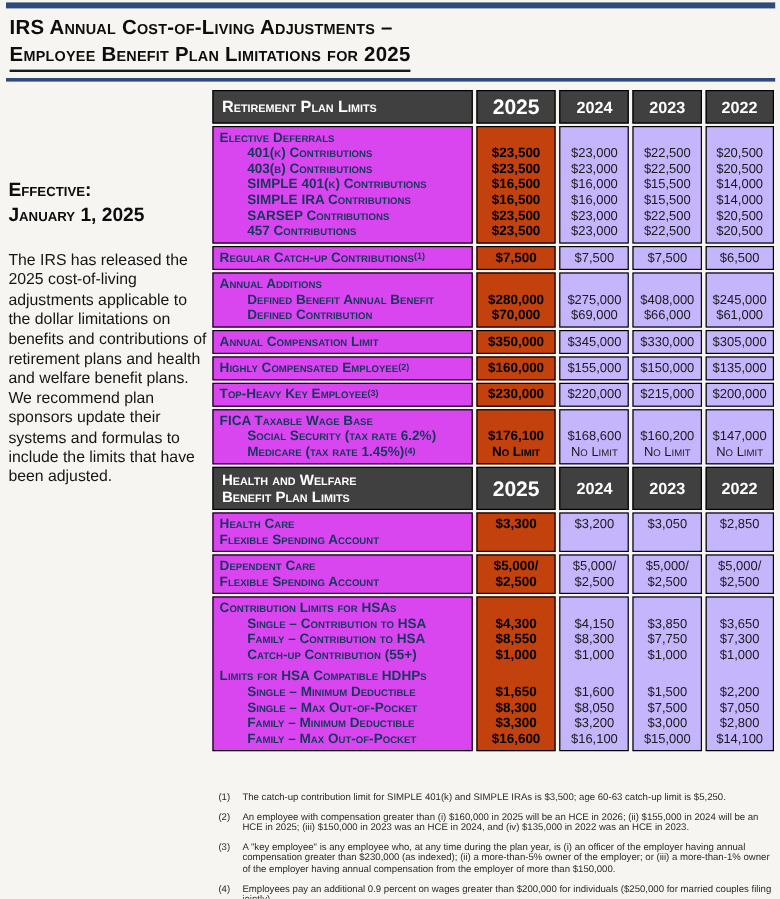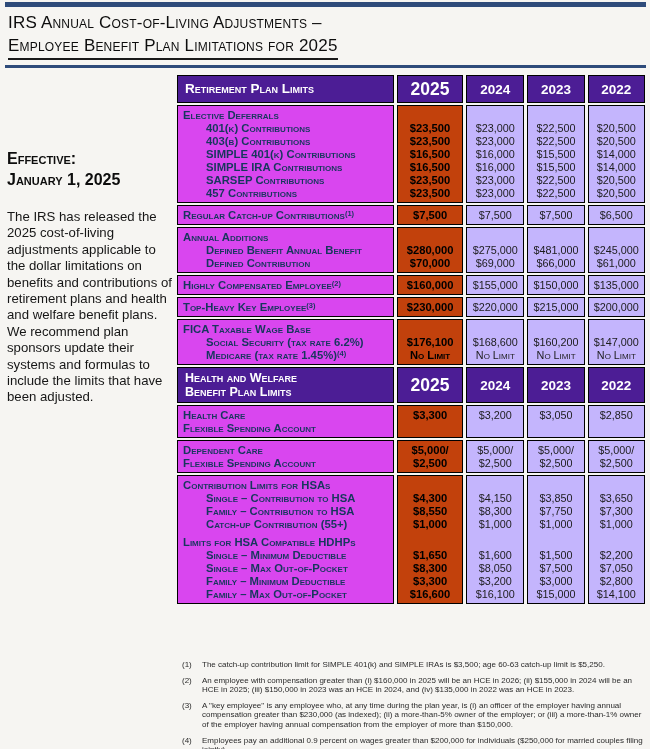--- a/index.html
+++ b/index.html
@@ -8,36 +8,36 @@
     background:#f6f5f2;
     font-family:"Liberation Sans","DejaVu Sans",sans-serif;
     color:#111;
     overflow:hidden;
   }
   
   .doc-header{position:absolute;left:5px;top:0;width:641px;}
   .rule{background:#2e4b7a;}
   .rule-top{height:5px;margin-top:2px;}
   .rule-bottom{height:3px;margin-top:5px;}
-  h1{margin:4px 0 0 3px;font-size:17px;line-height:23px;font-weight:normal;
+  h1{margin:4px 0 0 3px;font-size:17px;line-height:23px;font-weight:bold;
      font-variant:small-caps;color:#0d0d0d;letter-spacing:.2px;}
   h1 .t1{display:block;}
   h1 .t2{display:inline-block;border-bottom:2px solid #1a1a1a;padding-bottom:1px;}
   
   .sidebar{position:absolute;left:7px;top:148px;width:168px;}
   .sidebar h2{margin:0;font-size:16px;line-height:21px;font-weight:bold;
      font-variant:small-caps;color:#0d0d0d;}
   .sidebar p{margin:19px 0 0 0;font-size:13.2px;line-height:16.4px;color:#161616;}
   
   table.limits{position:absolute;left:174px;top:73px;width:474px;
      border-collapse:separate;border-spacing:3px 2px;table-layout:fixed;}
   col.c-lbl{width:216px;} col.c-y0{width:66px;}
   col.c-y1{width:58px;} col.c-y2{width:57px;} col.c-y3{width:57px;}
   th,td{border:1.5px solid #000;vertical-align:middle;}
-  th.hl,th.hy{background:#4c1d95;color:#fff;font-weight:bold;font-variant:small-caps;}
+  th.hl,th.hy{background:#404040;color:#fff;font-weight:bold;font-variant:small-caps;}
   th.hl{text-align:left;padding:3px 2px 3px 7px;font-size:13.5px;line-height:14px;height:20px;}
   th.hy{text-align:center;font-size:13.5px;}
   th.y0{font-size:17.5px;}
   tr.hw th.hl{font-size:12.5px;}
   td.lbl{background:#d946ef;padding:2.5px 2px 2.5px 5px;vertical-align:top;}
   td.val{background:#c4b5fd;padding:2.5px 0;vertical-align:top;}
   td.val.c0{background:#c2410c;}
   .ll{font-size:11.3px;line-height:13px;font-weight:bold;font-variant:small-caps;
       color:#17375d;white-space:nowrap;}
   .ll.ind{padding-left:23px;}
@@ -163,27 +163,44 @@
           <div class="vl">$280,000</div>
           <div class="vl">$70,000</div>
         </td>
         <td class="val c1">
           <div class="vl">&nbsp;</div>
           <div class="vl">$275,000</div>
           <div class="vl">$69,000</div>
         </td>
         <td class="val c2">
           <div class="vl">&nbsp;</div>
-          <div class="vl">$481,000</div>
+          <div class="vl">$408,000</div>
           <div class="vl">$66,000</div>
         </td>
         <td class="val c3">
           <div class="vl">&nbsp;</div>
           <div class="vl">$245,000</div>
           <div class="vl">$61,000</div>
+        </td>
+      </tr>
+      <tr>
+        <td class="lbl">
+          <div class="ll">Annual Compensation Limit</div>
+        </td>
+        <td class="val c0">
+          <div class="vl">$350,000</div>
+        </td>
+        <td class="val c1">
+          <div class="vl">$345,000</div>
+        </td>
+        <td class="val c2">
+          <div class="vl">$330,000</div>
+        </td>
+        <td class="val c3">
+          <div class="vl">$305,000</div>
         </td>
       </tr>
       <tr>
         <td class="lbl">
           <div class="ll">Highly Compensated Employee<sup>(2)</sup></div>
         </td>
         <td class="val c0">
           <div class="vl">$160,000</div>
         </td>
         <td class="val c1">

